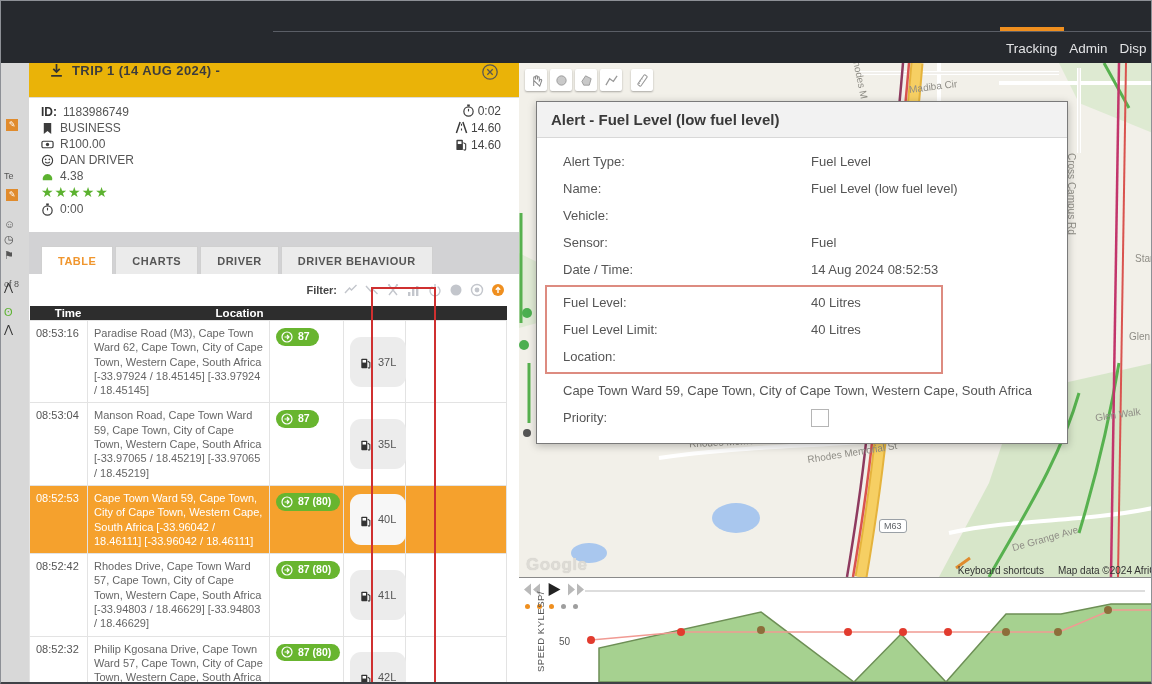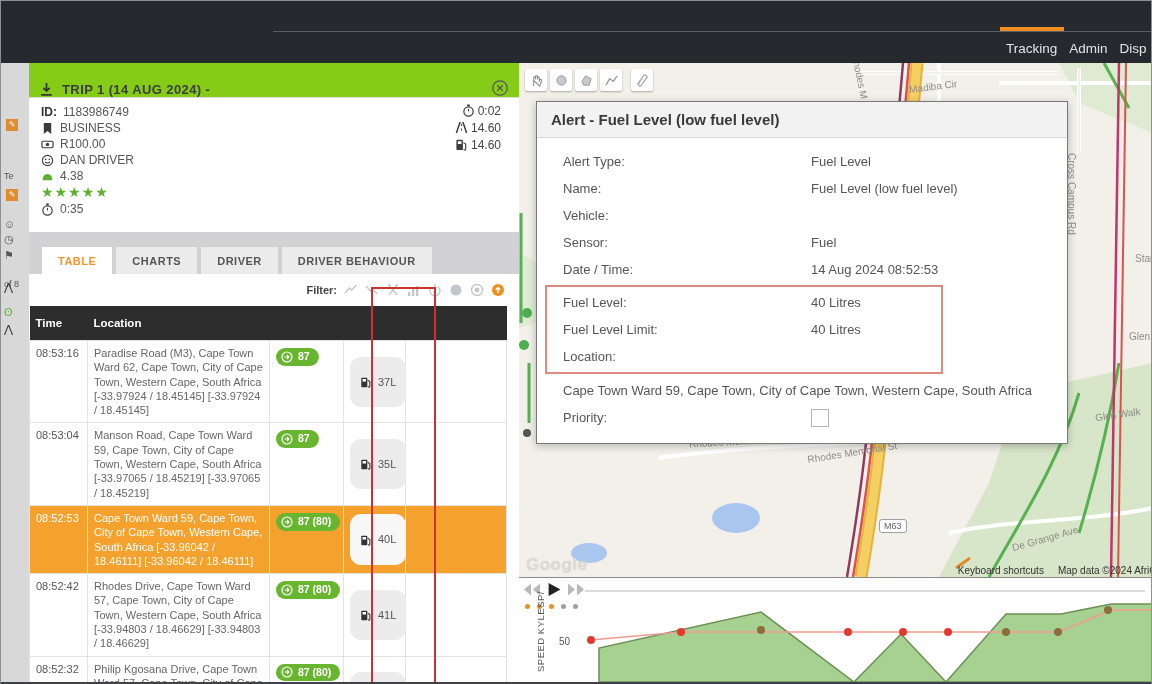--- a/index.html
+++ b/index.html
@@ -10,50 +10,50 @@
   #topbar .rule{position:absolute;left:272px;top:30px;width:880px;height:1px;background:#5a5e66;}
   #topnav{position:absolute;left:1005px;top:40px;display:flex;gap:12px;font-size:13.5px;color:#e3e4e6;white-space:nowrap;}
   #topnav .navitem{cursor:pointer;}
   #nav-indicator{position:absolute;left:999px;top:26px;width:64px;height:4px;background:#ef8f1f;}
   
   #leftstrip{position:absolute;left:0;top:62px;width:28px;height:622px;background:#d8d8d8;border-right:1px solid #c2c2c2;color:#6a6a6a;font-size:9px;overflow:hidden;}
   #leftstrip .osq{position:absolute;left:5px;width:12px;height:12px;background:#e08b2d;color:#fff;font-size:8px;line-height:12px;text-align:center;}
   #leftstrip .frag{position:absolute;left:3px;color:#555;}
   
   #trip-panel{position:absolute;left:28px;top:62px;width:490px;height:622px;background:#fff;overflow:hidden;border-right:1px solid #d5d5d5;}
-  #trip-header{height:34px;background:#84cc16;border-bottom:1px solid #dcdcdc;display:flex;align-items:flex-end;padding:0 10px;}
+  #trip-header{height:34px;background:#eab308;border-bottom:1px solid #dcdcdc;display:flex;align-items:flex-start;padding:0 20px;}
   #trip-title{font-weight:bold;font-size:13px;color:#3c3c3c;letter-spacing:.4px;margin-left:8px;}
   #trip-close{margin-left:auto;width:18px;height:18px;cursor:pointer;}
   #trip-details{position:relative;height:128px;padding:6px 12px 0 12px;font-size:12px;color:#555;}
   .drow{display:flex;align-items:center;height:16px;gap:6px;}
   .drow .ic{width:13px;height:13px;flex:0 0 13px;color:#3c3c3c;}
   .idlbl{font-weight:bold;color:#333;}
   .stars{color:#5cb230;font-size:14px;letter-spacing:1px;height:17px;line-height:17px;}
   #trip-stats{position:absolute;right:18px;top:4px;text-align:right;font-size:12px;color:#444;}
   #trip-stats .srow{display:flex;justify-content:flex-end;align-items:center;gap:3px;height:17px;}
   
   #tabs{height:42px;background:#d2d2d4;padding-left:12px;display:flex;align-items:flex-end;gap:2px;}
   .tab{font-size:11px;font-weight:bold;letter-spacing:.5px;padding:8px 16px 7px 16px;background:#ebebeb;color:#555;border:1px solid #d0d0d0;border-bottom:none;cursor:pointer;}
   .tab.active{background:#fff;color:#f0962e;}
   
   #filter-row{height:32px;display:flex;align-items:center;justify-content:flex-end;gap:7px;padding-right:14px;}
   #filter-row .flabel{font-size:11px;font-weight:bold;color:#444;}
   #filter-row .fic{width:14px;height:14px;color:#c3c6cc;cursor:pointer;}
   
   table#trip-table{border-collapse:collapse;width:477px;table-layout:fixed;font-size:11px;color:#555;}
-  #trip-table th{background:#2d2d2d;color:#fff;text-align:left;font-size:11.5px;padding:10px 6px;height:14px;}
+  #trip-table th{background:#2d2d2d;color:#fff;text-align:right;font-size:11.5px;padding:0 6px;height:14px;}
   #trip-table td{border:1px solid #e3e3e3;vertical-align:top;padding:5px 6px;line-height:1.3;}
   #trip-table td.c-time{color:#555;}
   #trip-table td.c-loc{color:#666;}
   #trip-table td.c-badge{padding-top:7px;}
   #trip-table td.c-fuel{vertical-align:middle;}
   tr.hl td{background:#f5a12d;color:#fff !important;border-color:#f5a12d;}
   tr.hl td.c-loc{color:#fff;}
   .badge{display:inline-flex;align-items:center;gap:5px;background:#68b52f;color:#fff;font-weight:bold;font-size:10.5px;border-radius:10px;padding:2px 9px 2px 5px;white-space:nowrap;}
-  .fuelchip{display:inline-flex;align-items:center;gap:6px;background:#ececec;color:#555;border-radius:11px;padding:18px 10px;font-size:11px;}
+  .fuelchip{display:inline-flex;align-items:flex-end;gap:6px;background:#ececec;color:#555;border-radius:11px;padding:18px 10px;font-size:11px;}
   tr.hl .fuelchip{background:#f7f7f7;color:#555;}
   #red-col-overlay{position:absolute;left:342px;top:224px;width:61px;height:398px;border:2px solid #cf3030;pointer-events:none;}
   
   #map-area{position:absolute;left:518px;top:62px;width:634px;height:514px;background:#f2f0e9;overflow:hidden;}
   .maplabel{position:absolute;font-size:10px;color:#8f8d86;white-space:nowrap;}
   #m63-badge{position:absolute;left:360px;top:456px;background:#fff;border:1px solid #9aa0a6;border-radius:3px;font-size:9px;color:#5f6368;padding:1px 4px;}
   #google-logo{position:absolute;left:7px;top:492px;font-size:17px;font-weight:bold;color:#dddbd5;text-shadow:0 0 1px #c9c7c1;letter-spacing:.5px;}
   #map-attrib{position:absolute;right:-34px;top:502px;display:flex;gap:14px;font-size:10px;color:#333;white-space:nowrap;}
   #map-toolbar{position:absolute;left:6px;top:6px;display:flex;gap:3px;}
   .mbtn{width:22px;height:22px;background:#fff;border-radius:2px;box-shadow:0 1px 2px rgba(0,0,0,.3);display:flex;align-items:center;justify-content:center;color:#888;cursor:pointer;}
@@ -153,21 +153,21 @@
           </svg>
         <span>4.38</span>
       </div>
       <div class="stars">★★★★★</div>
       <div class="drow">
         <svg class="ic" viewBox="0 0 14 14">
             <rect x="5.6" y="0.5" width="2.8" height="2" fill="#3c3c3c"></rect>
             <circle cx="7" cy="8" r="5" fill="none" stroke="#3c3c3c" stroke-width="1.3"></circle>
             <path d="M7 8V5.2" stroke="#3c3c3c" stroke-width="1.2"></path>
           </svg>
-        <span>0:35</span>
+        <span>0:00</span>
       </div>
 
       <div id="trip-stats">
         <div class="srow">
           <svg class="ic" width="13" height="13" viewBox="0 0 14 14">
               <rect x="5.6" y="0.5" width="2.8" height="2" fill="#3c3c3c"></rect>
               <circle cx="7" cy="8" r="5" fill="none" stroke="#3c3c3c" stroke-width="1.3"></circle>
               <path d="M7 8V5.2" stroke="#3c3c3c" stroke-width="1.2"></path>
             </svg>
           <span>0:02</span>

